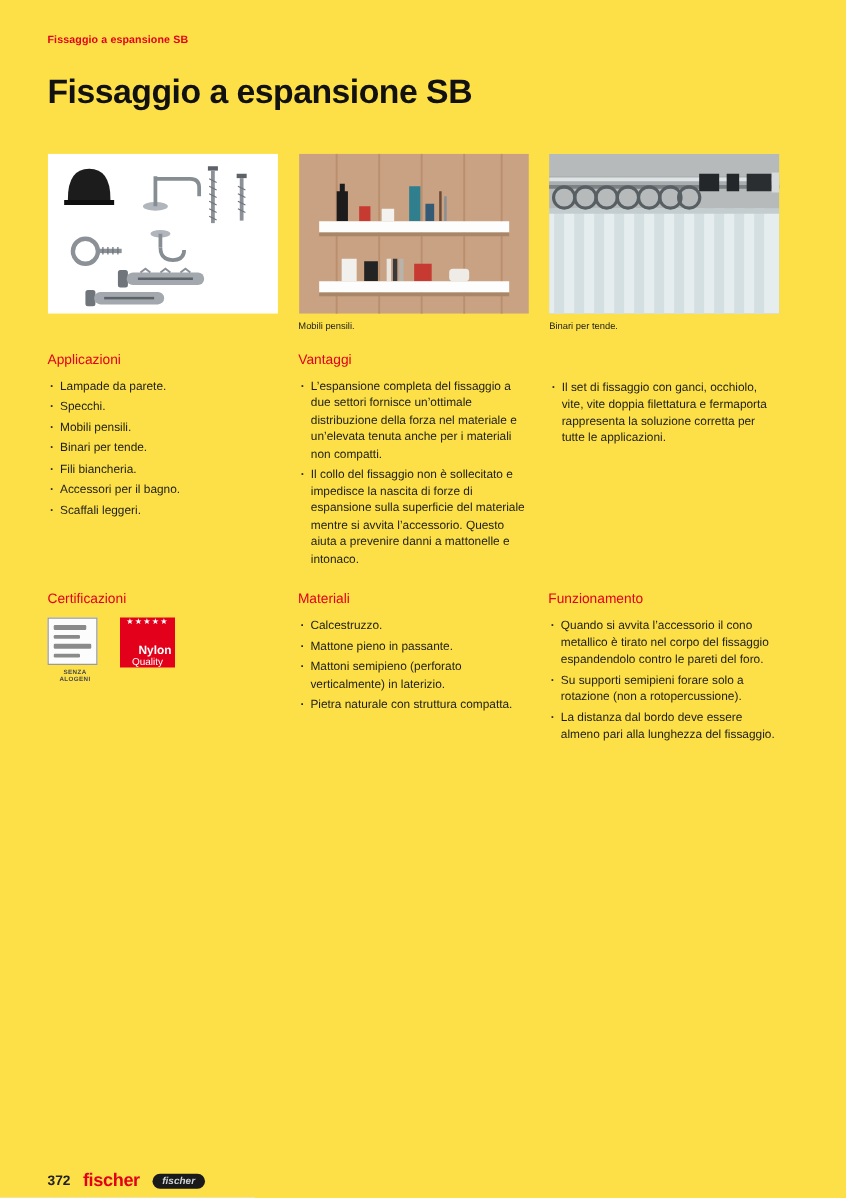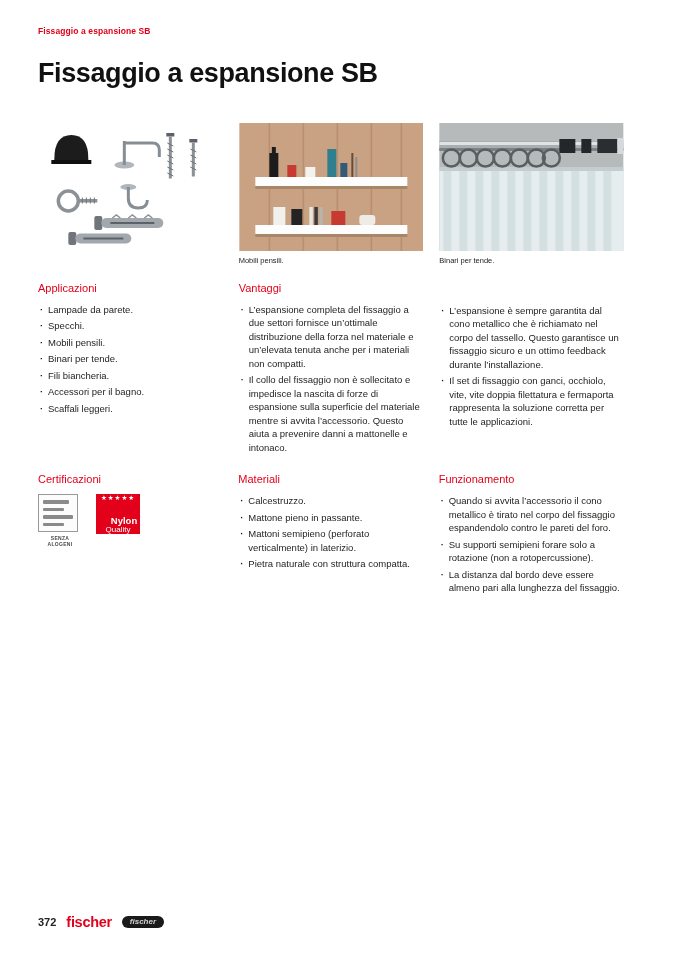--- a/index.html
+++ b/index.html
@@ -6,21 +6,21 @@
     --red:#e2001a;
     --ink:#1d1d1b;
   }
   *{box-sizing:border-box;}
   html,body{margin:0;padding:0;background:#e9e9e9;}
   body{font-family:"Liberation Sans", sans-serif;color:var(--ink);}
   .page{
     position:relative;
     width:677px;height:958px;
     margin:0 auto;
-    background:#ffffff;
+    background:#fde047;
     padding:26px 53px 0 38px;
     overflow:hidden;
   }
   .running-head{
     color:var(--red);
     font-size:8.5px;
     font-weight:700;
     letter-spacing:.1px;
   }
   .title{
@@ -100,21 +100,21 @@
     color:#fff;
     display:flex;flex-direction:column;
     align-items:center;justify-content:center;
     line-height:1.1;
   }
   .nylon-badge .stars{font-size:6.5px;letter-spacing:1px;}
   .nylon-badge .l1{font-size:9.5px;font-weight:700;margin-top:15px;padding-left:12px;}
   .nylon-badge .l2{font-size:8px;}
   .page-footer{
     position:absolute;
-    left:38px;bottom:28px;
+    left:38px;bottom:5px;
     display:flex;align-items:center;gap:10px;
   }
   .pagenum{font-size:11px;font-weight:700;color:#222;}
   .brand-word{
     color:var(--red);
     font-size:14.5px;
     font-weight:800;
     letter-spacing:-.3px;
   }
   .brand-badge{
@@ -271,21 +271,20 @@
       <h2 class="section-heading">Vantaggi</h2>
       <ul class="bullets">
         <li>L’espansione completa del fissaggio a due settori fornisce un’ottimale distribuzione della forza nel materiale e un’elevata tenuta anche per i materiali non compatti.</li>
         <li>Il collo del fissaggio non è sollecitato e impedisce la nascita di forze di espansione sulla superficie del materiale mentre si avvita l’accessorio. Questo aiuta a prevenire danni a mattonelle e intonaco.</li>
       </ul>
     </section>
 
     <section>
       <div class="heading-spacer"></div>
       <ul class="bullets">
-        <li>L’espansione è sempre garantita dal cono metallico che è richiamato nel corpo del tassello. Questo garantisce un fissaggio sicuro e un ottimo feedback durante l’installazione.</li>
         <li>Il set di fissaggio con ganci, occhiolo, vite, vite doppia filettatura e fermaporta rappresenta la soluzione corretta per tutte le applicazioni.</li>
       </ul>
     </section>
 
   </div>
 
   <div class="cols content-row2">
 
     <section>
       <h2 class="section-heading">Certificazioni</h2>

